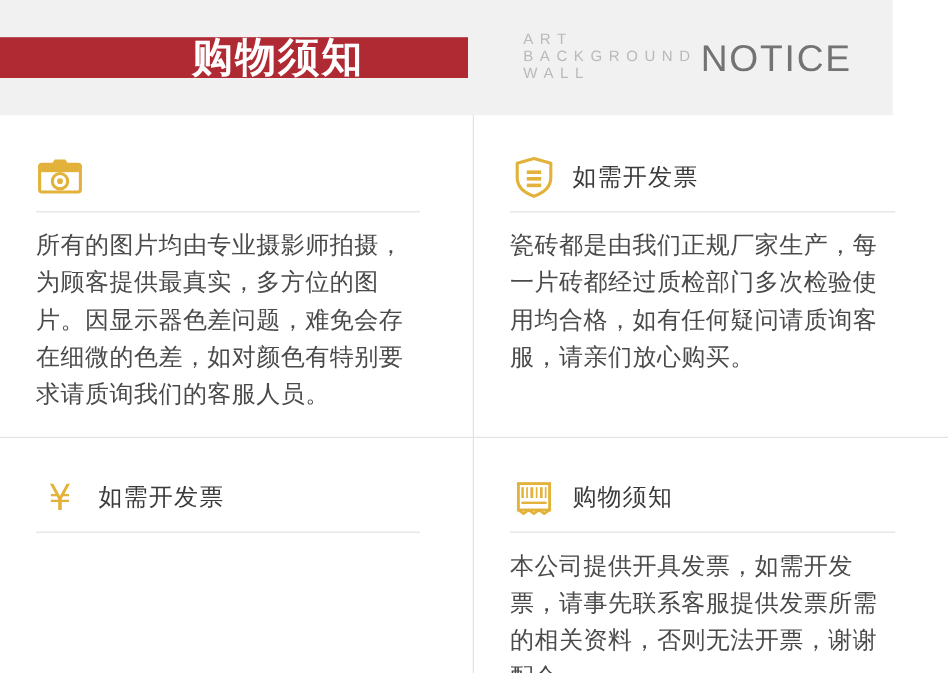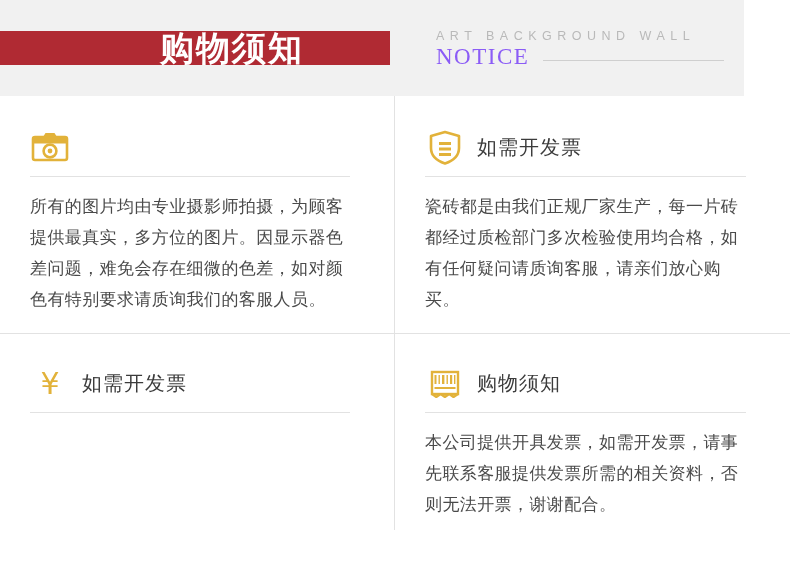--- a/index.html
+++ b/index.html
@@ -45,42 +45,42 @@
     font-size: 34px;
     font-weight: bold;
     letter-spacing: 2px;
     line-height: 1;
     font-family: "DejaVu Sans", "Liberation Sans", sans-serif;
   }
   .header-right {
     flex: 1;
     position: relative;
     display: flex;
-    flex-direction: column;
+    flex-direction: row;
     justify-content: center;
     padding-left: 30px;
     box-sizing: border-box;
   }
   .header-sub-en {
     color: #b9b9b9;
     font-size: 12.5px;
     letter-spacing: 5.5px;
     margin-bottom: 2px;
     font-family: "Liberation Sans", sans-serif;
   }
   .notice-row {
     display: flex;
     align-items: center;
   }
   .header-notice {
-    color: #8b5cf6;
-    font-size: 23px;
+    color: #737373;
+    font-size: 31px;
     letter-spacing: 1.5px;
     line-height: 1;
-    font-family: Liberation Serif, serif;
+    font-family: Liberation Sans, sans-serif;
   }
   .notice-rule {
     height: 1px;
     background: #cfcfcf;
     flex: 1;
     margin-left: 14px;
     margin-top: 8px;
     margin-right: 20px;
   }
 
@@ -125,24 +125,24 @@
     color: #3b3b3b;
     font-family: "DejaVu Sans", "Liberation Sans", sans-serif;
     letter-spacing: 1px;
   }
   .divider {
     height: 1px;
     background: #e2e2e2;
     margin: 6px 0 14px 0;
   }
   .cell-body {
-    font-size: 17px;
+    font-size: 20px;
     line-height: 31px;
     color: #4a4a4a;
-    font-family: Liberation Serif, serif;
+    font-family: Liberation Mono, monospace;
     letter-spacing: 0.4px;
   }
   .cell-body p {
     margin: 0;
   }
   .row-two .cell {
     padding-top: 26px;
     padding-bottom: 10px;
   }
   .spacer {

